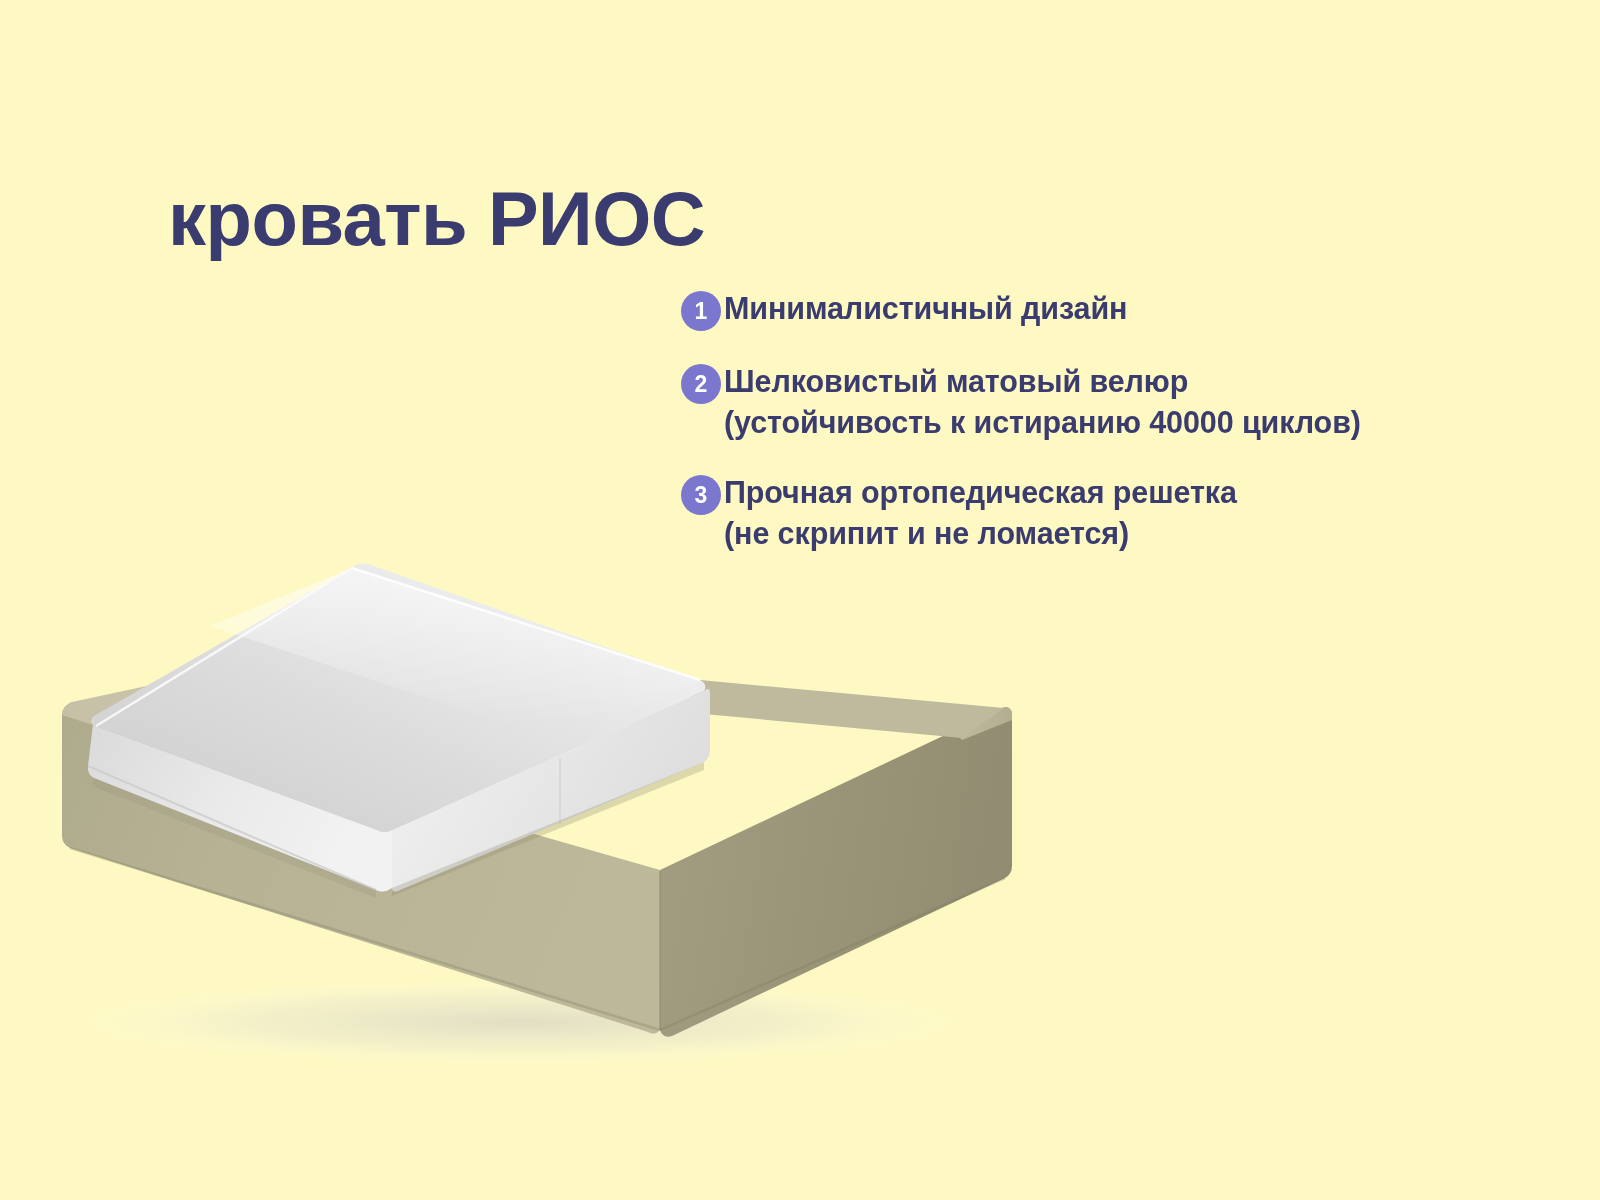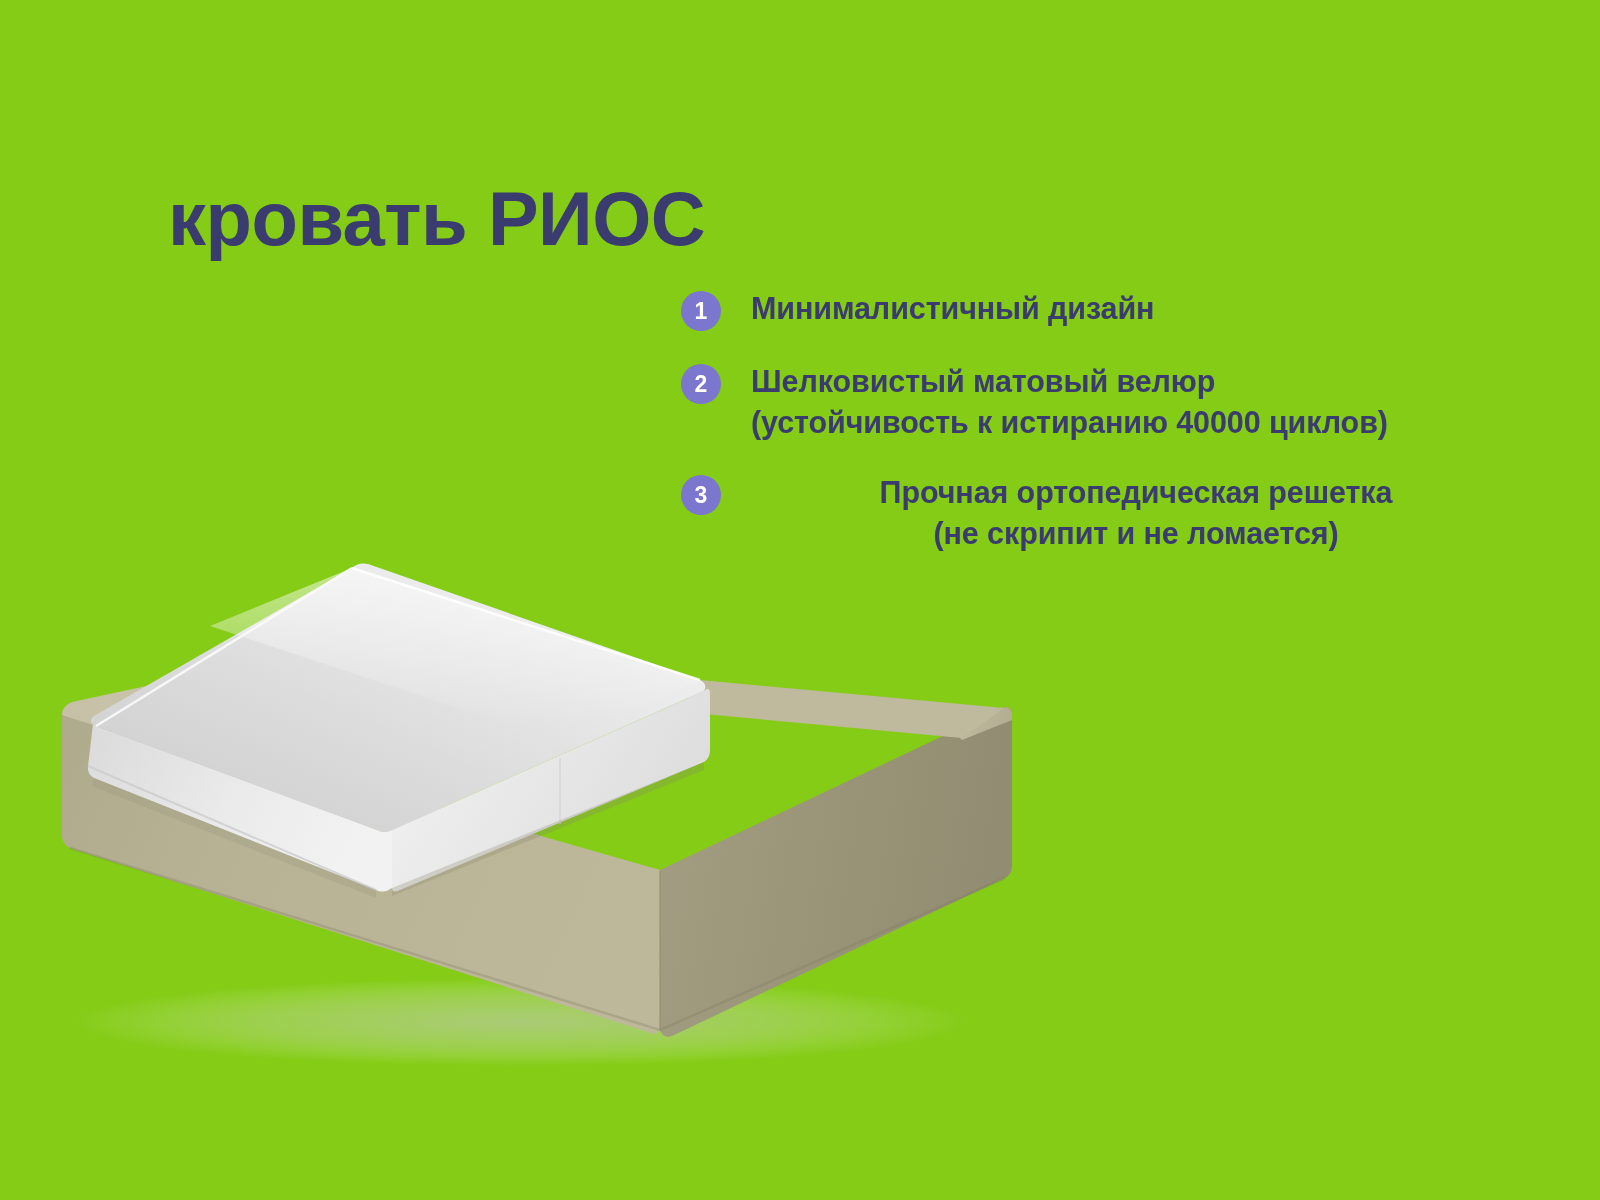--- a/index.html
+++ b/index.html
@@ -53,21 +53,21 @@
     color: #ffffff;
     font-size: 23px;
     font-weight: 700;
     line-height: 40px;
     text-align: center;
     margin-top: 3px;
     user-select: none;
   }
   .feature-text {
     flex: 1 1 auto;
-    margin-left: 30px;
+    margin-left: 3px;
     color: #3a3b6e;
     font-size: 30.5px;
     font-weight: 700;
     line-height: 1.33;
     letter-spacing: -0.1px;
     white-space: pre-line;
   }
 
   
   #bed-illustration {
@@ -79,40 +79,40 @@
   }
   #bed-illustration svg {
     display: block;
     width: 100%;
     height: 100%;
   }
 </style>
 </head>
 <body style="background: rgb(255, 255, 255);">
 
-<div id="stage" style="background: #84cc16;">
+<div id="stage" style="background: #fef9c3;">
 
   <h1 id="page-title" style="color: rgb(58, 59, 110);">кровать РИОС</h1>
 
   <ul id="feature-list" style="list-style:none;margin:0;padding:0;">
 
     <li class="feature-item">
       <span class="feature-badge" style="background: rgb(123, 118, 206); color: rgb(255, 255, 255);">1</span>
       <span class="feature-text" style="color: rgb(58, 59, 110);">Минималистичный дизайн</span>
     </li>
 
     <li class="feature-item">
       <span class="feature-badge" style="background: rgb(123, 118, 206); color: rgb(255, 255, 255);">2</span>
       <span class="feature-text" style="color: rgb(58, 59, 110);">Шелковистый матовый велюр
 (устойчивость к истиранию 40000 циклов)</span>
     </li>
 
     <li class="feature-item">
       <span class="feature-badge" style="background: rgb(123, 118, 206); color: rgb(255, 255, 255);">3</span>
-      <span class="feature-text" style="color: rgb(58, 59, 110); text-align: center;">Прочная ортопедическая решетка
+      <span class="feature-text" style="color: rgb(58, 59, 110);">Прочная ортопедическая решетка
 (не скрипит и не ломается)</span>
     </li>
 
   </ul>
 
   <div id="bed-illustration">
     <svg viewBox="0 0 1100 560" xmlns="http://www.w3.org/2000/svg">
       <defs>
 
         <linearGradient id="gMatTop" x1="0" y1="1" x2="1" y2="0">

